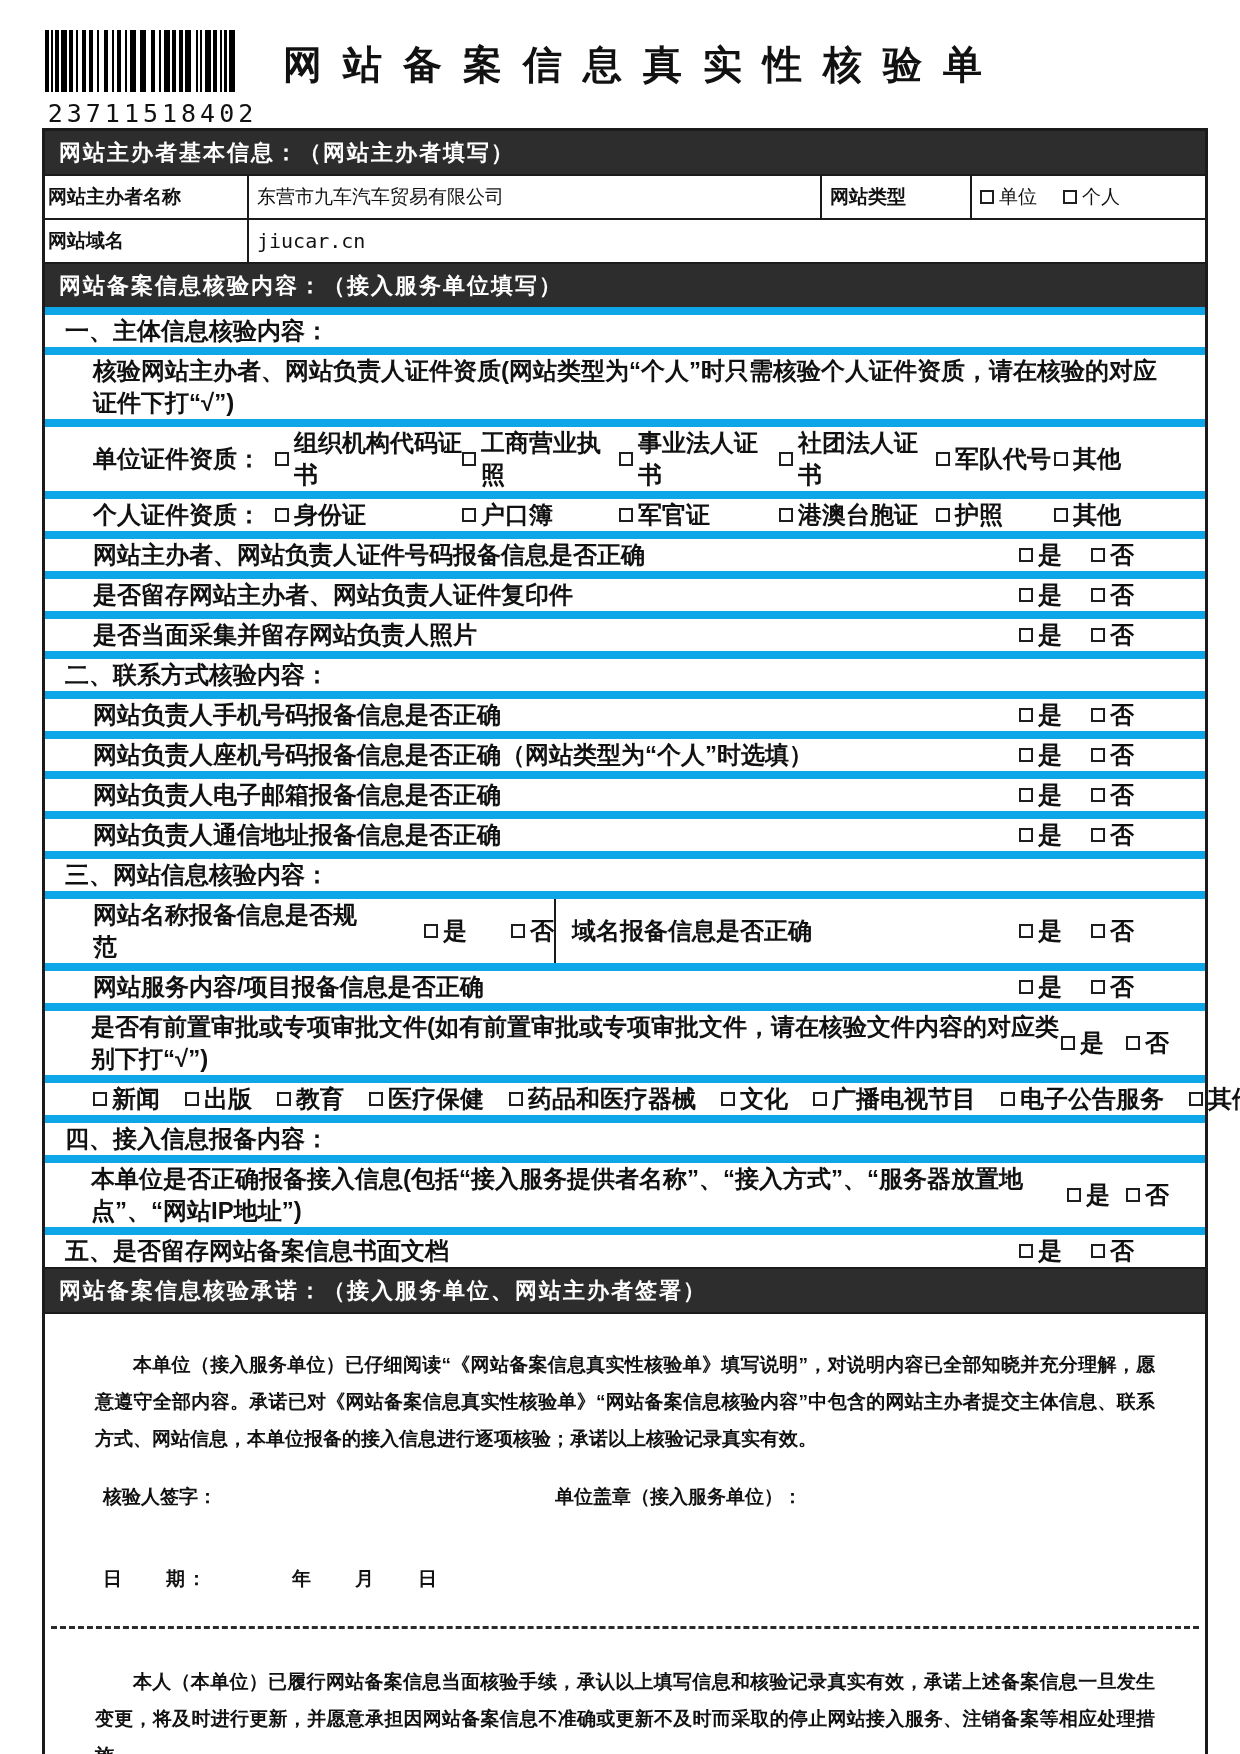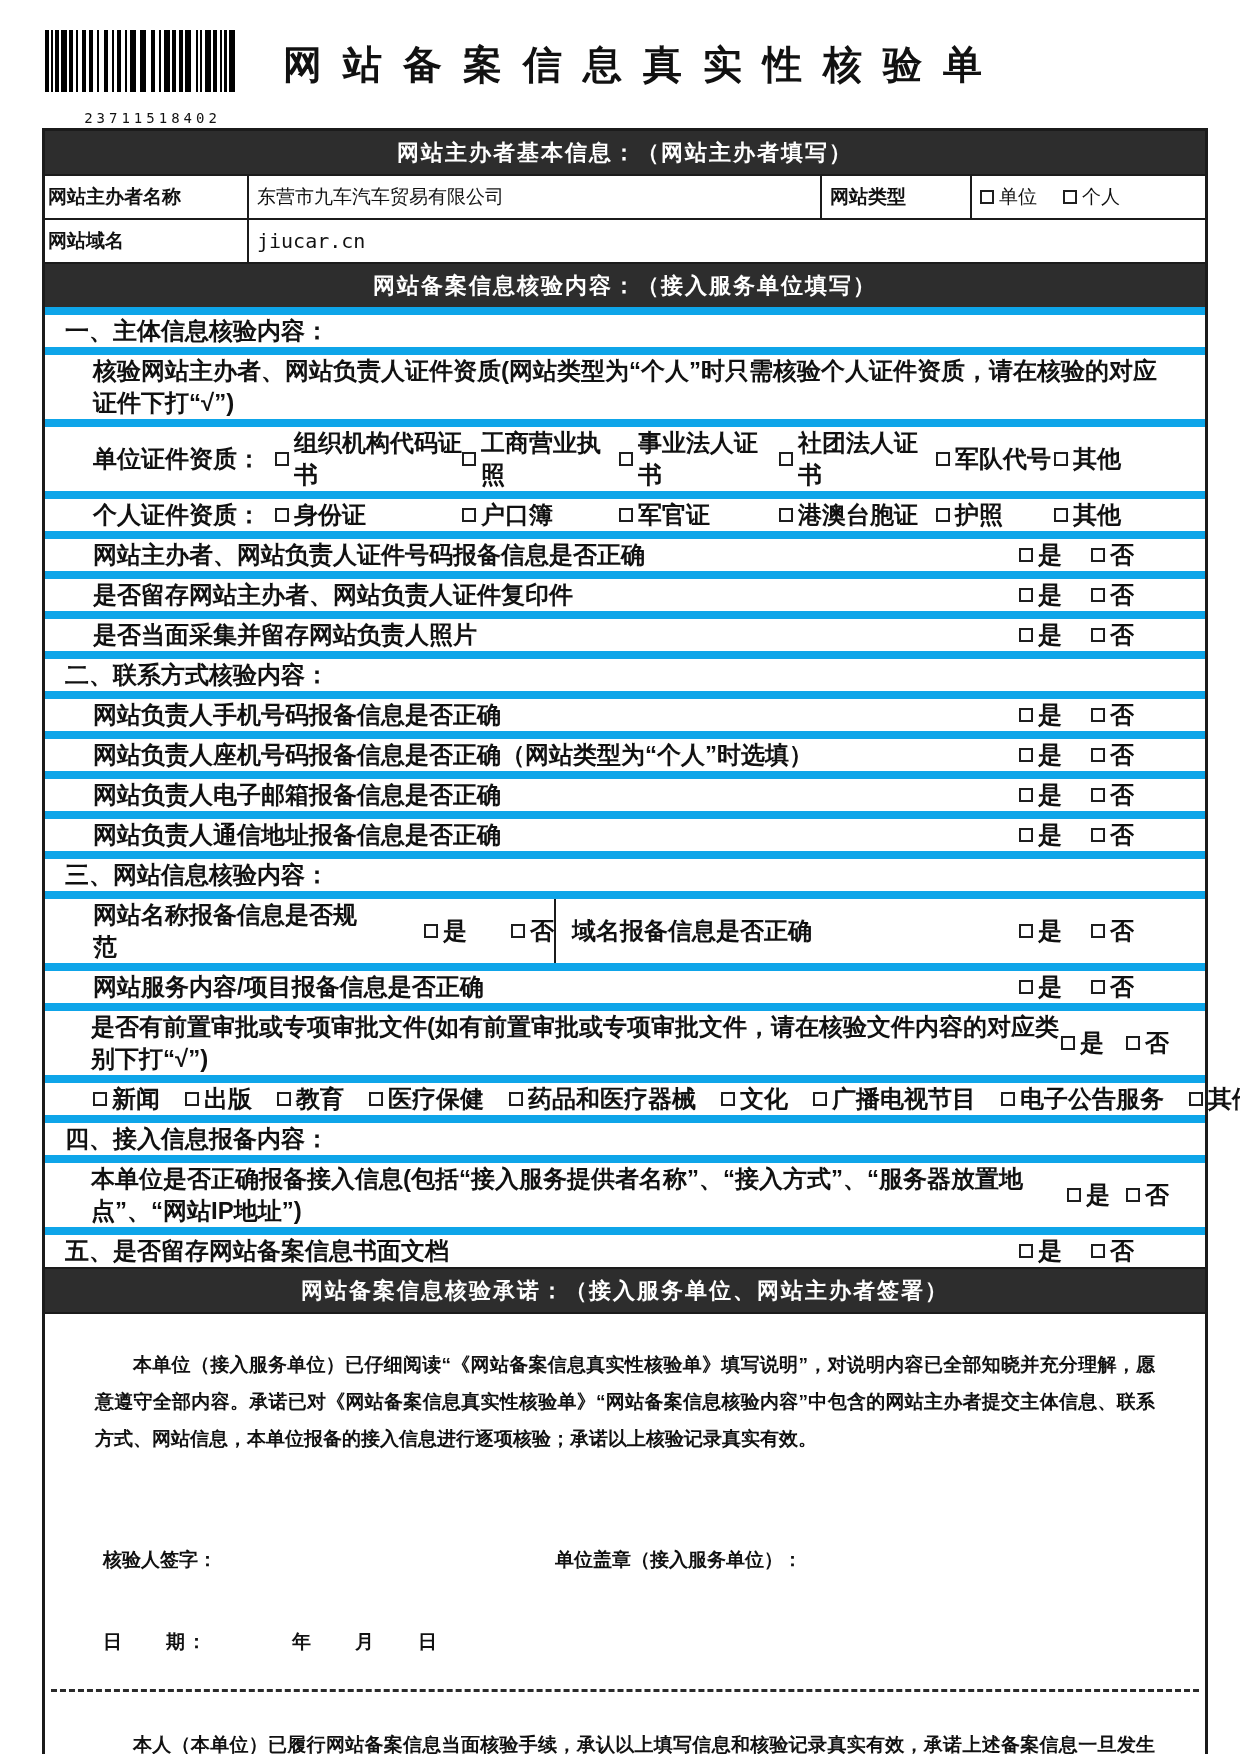--- a/index.html
+++ b/index.html
@@ -5,28 +5,28 @@
   html,body{margin:0;padding:0;background:#e8e8e8;}
   .page{width:1240px;height:1754px;background:#ffffff;position:relative;margin:0 auto;
         font-family:"Liberation Sans",sans-serif;color:#111;overflow:hidden;}
 
   
   .tophead{position:absolute;left:45px;top:30px;width:1160px;height:92px;}
   .barcode{width:215px;height:62px;white-space:nowrap;overflow:hidden;font-size:0;}
   .barcode i{display:inline-block;height:100%;background:#000;}
   .barcode s{display:inline-block;height:100%;background:#fff;}
   .bcnum{width:215px;text-align:center;font-family:"DejaVu Sans Mono",monospace;
-         font-size:14px;letter-spacing:4px;margin-top:18px;}
+         font-size:25px;letter-spacing:4px;margin-top:7px;}
   .doc-title{position:absolute;left:238px;top:8px;font-size:39px;font-weight:bold;
              letter-spacing:21px;white-space:nowrap;}
 
   
   .tbl{position:absolute;left:42px;top:128px;width:1166px;border:3px solid #1b1b1b;box-sizing:border-box;}
   .bar{background:#2d2d2d;color:#fff;font-size:22px;font-weight:bold;
-       padding:0 14px;height:43px;line-height:43px;letter-spacing:2px;text-align:center;}
+       padding:0 14px;height:43px;line-height:43px;letter-spacing:2px;}
   .frow{display:flex;align-items:stretch;border-top:2px solid #1b1b1b;min-height:42px;font-size:19px;}
   .fcell{display:flex;align-items:center;padding:4px 8px;box-sizing:border-box;}
   .fcell + .fcell{border-left:2px solid #1b1b1b;}
   .flabel{width:158px;font-weight:bold;padding-left:3px;flex:none;}
   .fvalue{flex:1;margin-left:44px;}
   .ftype{width:150px;flex:none;font-weight:bold;justify-content:flex-start;}
   .fopts{width:235px;flex:none;gap:26px;}
   .fill{font-family:"Liberation Sans",sans-serif;}
   .mono{font-family:"DejaVu Sans Mono",monospace;font-size:20px;}
 
@@ -49,21 +49,21 @@
   .split{display:flex;padding:0;}
   .split-left{width:511px;flex:none;display:flex;align-items:center;
               border-right:2px solid #1b1b1b;padding-left:48px;min-height:39px;box-sizing:border-box;}
   .split-left .inline-yn{margin-left:46px;gap:44px;}
   .split-right{flex:1;display:flex;align-items:center;padding-left:16px;padding-right:42px;box-sizing:border-box;}
 
   
   .pledge{border-top:2px solid #1b1b1b;padding:32px 50px 0 50px;height:558px;box-sizing:border-box;
           font-size:19px;font-weight:600;}
   .para{line-height:37px;text-indent:2em;text-align:justify;}
-  .signrow{display:flex;margin-top:90px;}
+  .signrow{display:flex;margin-top:27px;}
   .signrow .s-left{margin-left:8px;width:452px;flex:none;}
   .daterow{margin-top:56px;margin-left:8px;letter-spacing:2px;}
   .dash{border:none;border-top:3px dashed #2b2b2b;margin:34px -44px 0 -44px;}
   .signrow2{margin-top:20px;}
   .p2{margin-top:34px;}
 </style>
 </head>
 <body>
 
 <div class="page">

